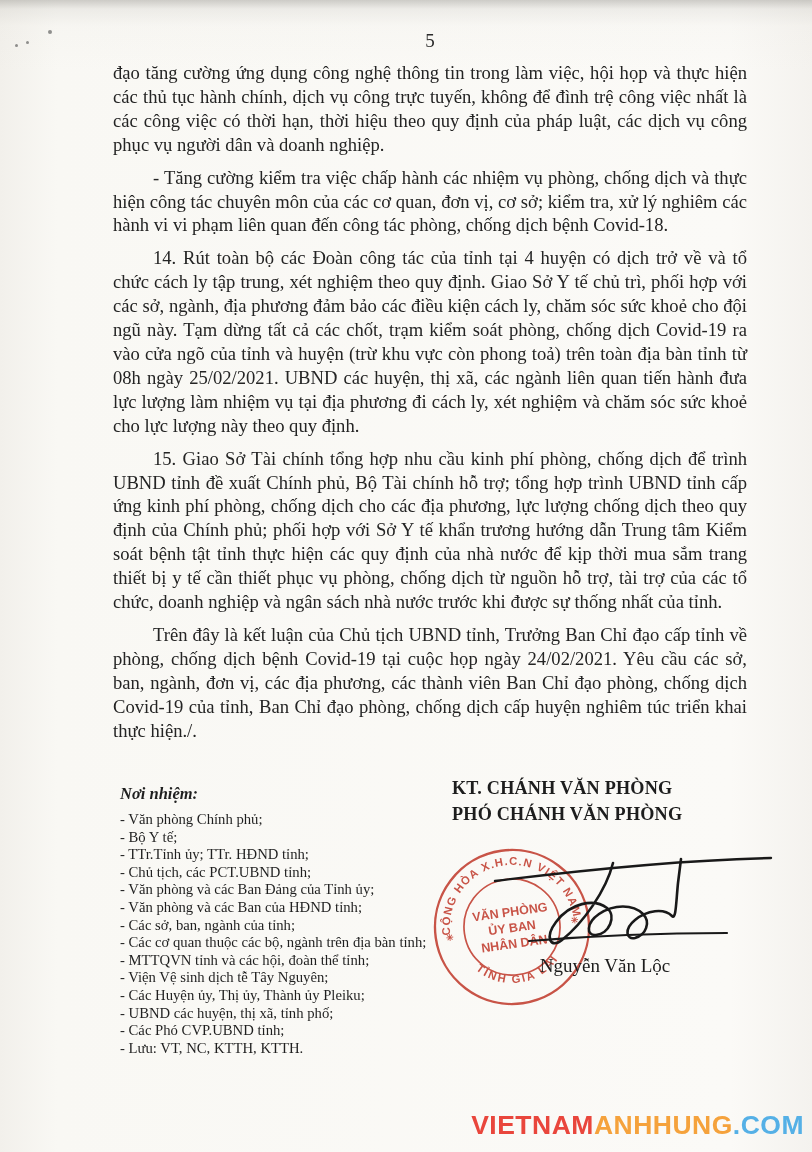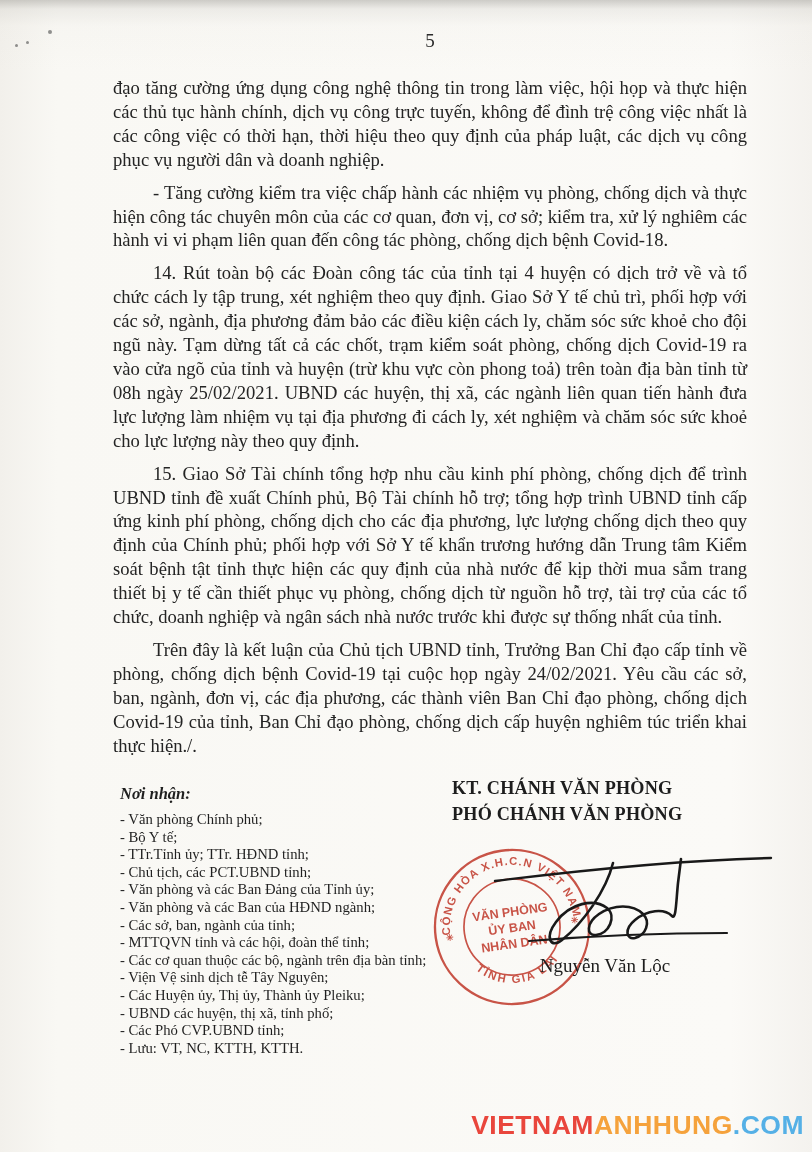--- a/index.html
+++ b/index.html
@@ -11,21 +11,21 @@
       linear-gradient(90deg, #f2f0eb 0%, #f9f8f4 7%, #fbfaf7 90%, #f4f2ee 100%);
     font-family:"Liberation Serif", serif;
     color:#232323;
   }
   .speck{position:absolute;background:#3a3a3a;border-radius:50%;opacity:.55;}
   .page-num{
     position:absolute;left:113px;top:30px;width:634px;
     text-align:center;font-size:19px;color:#2a2a2a;
   }
   .content{
-    position:absolute;left:113px;top:76px;width:634px;
+    position:absolute;left:113px;top:61px;width:634px;
     font-size:18.6px;line-height:23.9px;text-align:justify;
     color:#242424;
   }
   .content p{margin:0 0 9px 0;}
   .content p.indent{text-indent:40px;}
   .recipients{position:absolute;left:120px;top:784px;width:360px;color:#1f1f1f;}
   .recipients-heading{font-weight:bold;font-style:italic;font-size:16.5px;margin:0 0 7px 0;}
   .recipients ul{list-style:none;margin:0;padding:0;font-size:14.7px;line-height:17.6px;}
   .sign-title{
     position:absolute;left:452px;top:775px;width:306px;text-align:left;
@@ -59,31 +59,31 @@
 
   <div class="content">
     <p>đạo tăng cường ứng dụng công nghệ thông tin trong làm việc, hội họp và thực hiện các thủ tục hành chính, dịch vụ công trực tuyến, không để đình trệ công việc nhất là các công việc có thời hạn, thời hiệu theo quy định của pháp luật, các dịch vụ công phục vụ người dân và doanh nghiệp.</p>
     <p class="indent">- Tăng cường kiểm tra việc chấp hành các nhiệm vụ phòng, chống dịch và thực hiện công tác chuyên môn của các cơ quan, đơn vị, cơ sở; kiểm tra, xử lý nghiêm các hành vi vi phạm liên quan đến công tác phòng, chống dịch bệnh Covid-18.</p>
     <p class="indent">14. Rút toàn bộ các Đoàn công tác của tỉnh tại 4 huyện có dịch trở về và tổ chức cách ly tập trung, xét nghiệm theo quy định. Giao Sở Y tế chủ trì, phối hợp với các sở, ngành, địa phương đảm bảo các điều kiện cách ly, chăm sóc sức khoẻ cho đội ngũ này. Tạm dừng tất cả các chốt, trạm kiểm soát phòng, chống dịch Covid-19 ra vào cửa ngõ của tỉnh và huyện (trừ khu vực còn phong toả) trên toàn địa bàn tỉnh từ 08h ngày 25/02/2021. UBND các huyện, thị xã, các ngành liên quan tiến hành đưa lực lượng làm nhiệm vụ tại địa phương đi cách ly, xét nghiệm và chăm sóc sức khoẻ cho lực lượng này theo quy định.</p>
     <p class="indent">15. Giao Sở Tài chính tổng hợp nhu cầu kinh phí phòng, chống dịch để trình UBND tỉnh đề xuất Chính phủ, Bộ Tài chính hỗ trợ; tổng hợp trình UBND tỉnh cấp ứng kinh phí phòng, chống dịch cho các địa phương, lực lượng chống dịch theo quy định của Chính phủ; phối hợp với Sở Y tế khẩn trương hướng dẫn Trung tâm Kiểm soát bệnh tật tỉnh thực hiện các quy định của nhà nước để kịp thời mua sắm trang thiết bị y tế cần thiết phục vụ phòng, chống dịch từ nguồn hỗ trợ, tài trợ của các tổ chức, doanh nghiệp và ngân sách nhà nước trước khi được sự thống nhất của tỉnh.</p>
     <p class="indent">Trên đây là kết luận của Chủ tịch UBND tỉnh, Trưởng Ban Chỉ đạo cấp tỉnh về phòng, chống dịch bệnh Covid-19 tại cuộc họp ngày 24/02/2021. Yêu cầu các sở, ban, ngành, đơn vị, các địa phương, các thành viên Ban Chỉ đạo phòng, chống dịch Covid-19 của tỉnh, Ban Chỉ đạo phòng, chống dịch cấp huyện nghiêm túc triển khai thực hiện./.</p>
   </div>
 
   <div class="recipients">
-    <p class="recipients-heading">Nơi nhận:</p>
+    <p class="recipients-heading">Nơi nhiệm:</p>
     <ul>
       <li>- Văn phòng Chính phủ;</li>
       <li>- Bộ Y tế;</li>
       <li>- TTr.Tỉnh ủy; TTr. HĐND tỉnh;</li>
       <li>- Chủ tịch, các PCT.UBND tỉnh;</li>
       <li>- Văn phòng và các Ban Đảng của Tỉnh ủy;</li>
-      <li>- Văn phòng và các Ban của HĐND ngành;</li>
+      <li>- Văn phòng và các Ban của HĐND tỉnh;</li>
       <li>- Các sở, ban, ngành của tỉnh;</li>
+      <li>- Các cơ quan thuộc các bộ, ngành trên địa bàn tỉnh;</li>
       <li>- MTTQVN tỉnh và các hội, đoàn thể tỉnh;</li>
-      <li>- Các cơ quan thuộc các bộ, ngành trên địa bàn tỉnh;</li>
       <li>- Viện Vệ sinh dịch tễ Tây Nguyên;</li>
       <li>- Các Huyện ủy, Thị ủy, Thành ủy Pleiku;</li>
       <li>- UBND các huyện, thị xã, tỉnh phố;</li>
       <li>- Các Phó CVP.UBND tỉnh;</li>
       <li>- Lưu: VT, NC, KTTH, KTTH.</li>
     </ul>
   </div>
 
   <div class="sign-title">
     <div>KT. CHÁNH VĂN PHÒNG</div>

